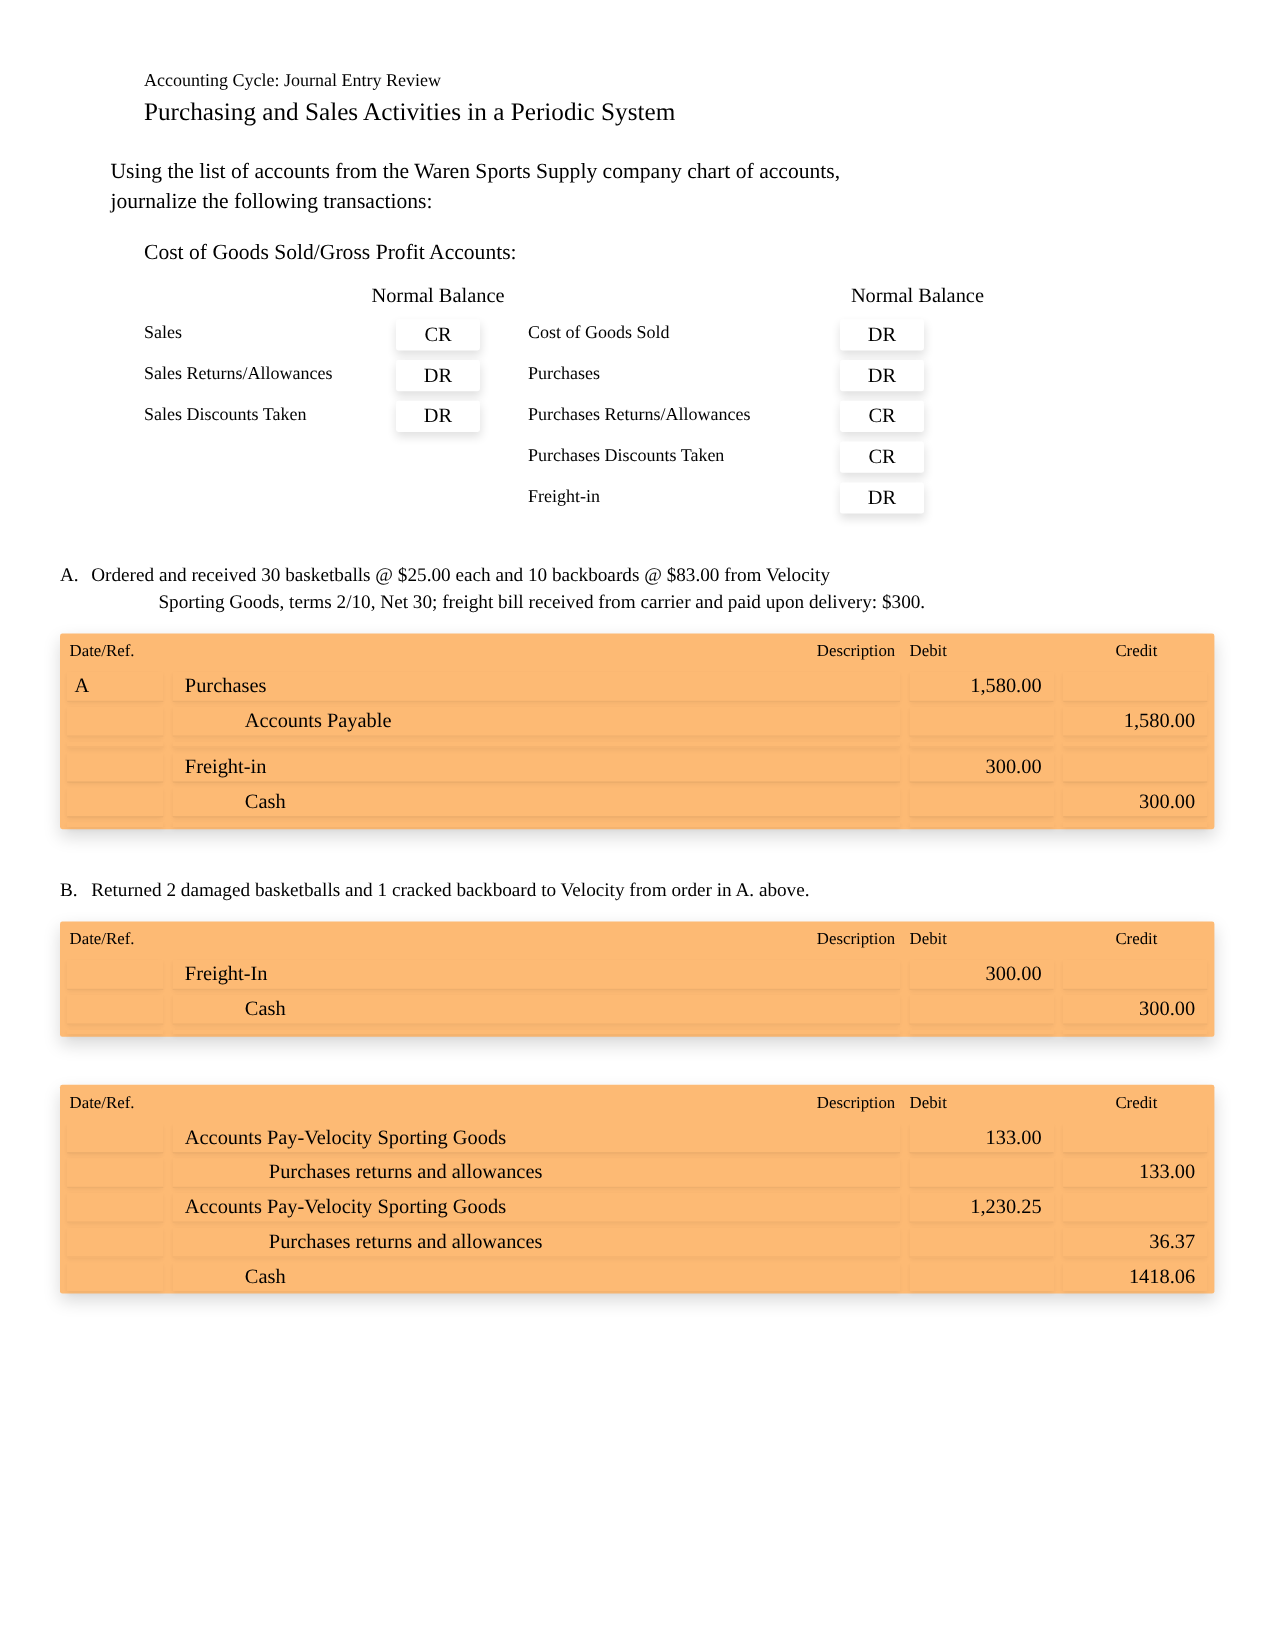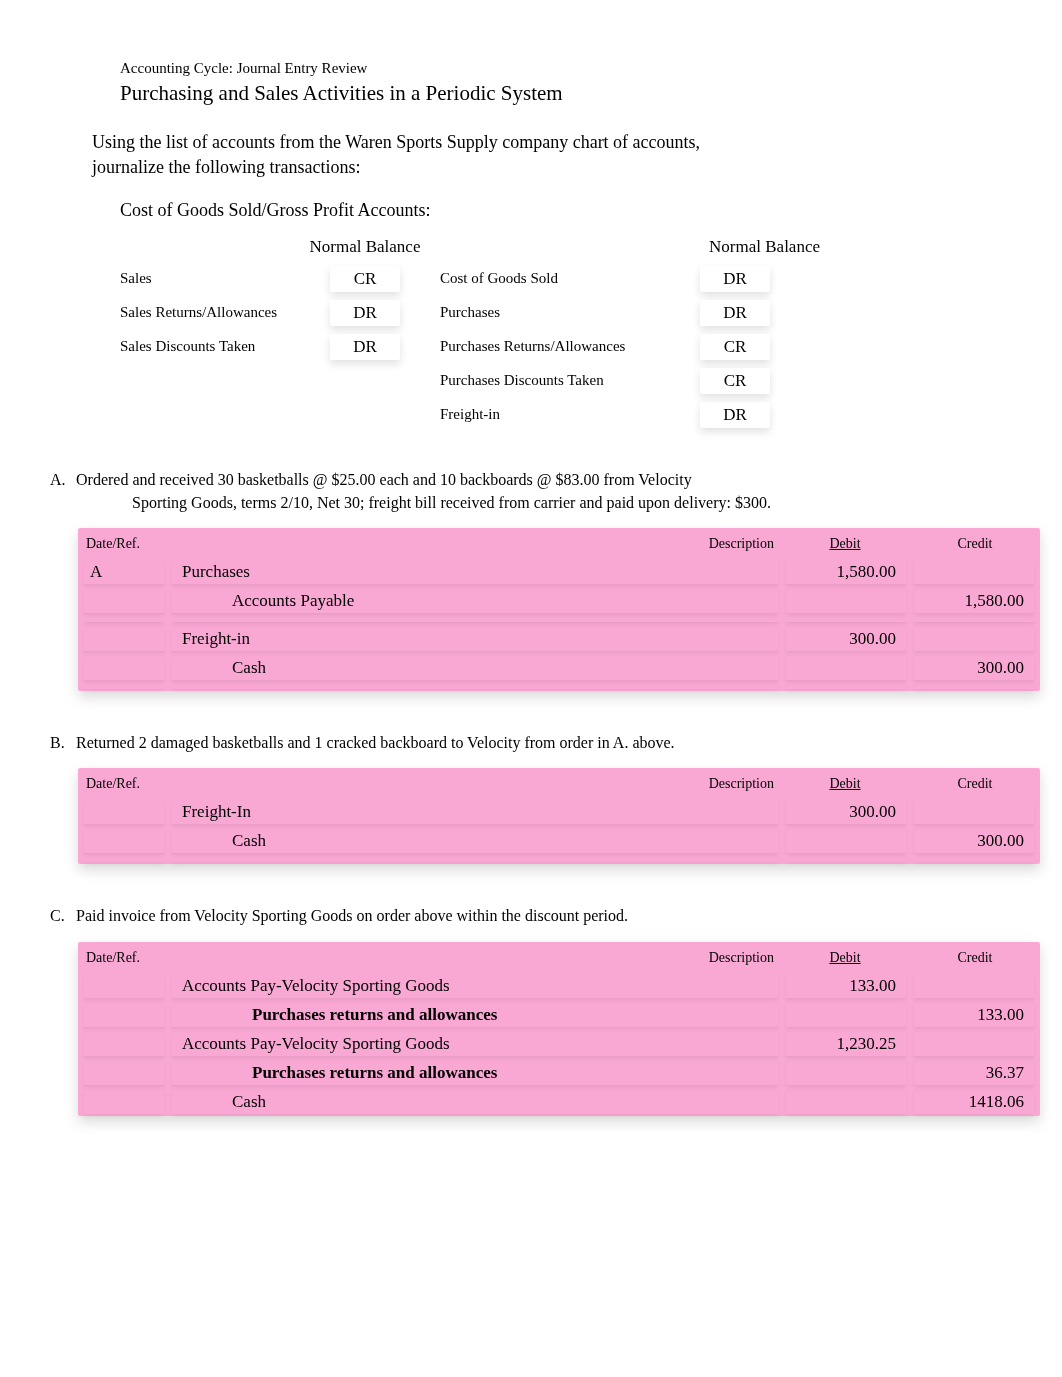--- a/index.html
+++ b/index.html
@@ -41,48 +41,47 @@
   .acct-spacer-l { width: 210px; }
   .acct-spacer-b { width: 70px; margin-right: 40px; }
 
   .section { margin-bottom: 40px; }
   .section-text { font-size: 16px; margin-bottom: 14px; line-height: 1.45; }
   .section-text .hang { display: block; padding-left: 82px; }
   .section-letter { display: inline-block; width: 22px; }
 
   .journal {
     width: 100%;
-    background: #f9a8d4;
+    background: #fdba74;
     border-radius: 2px;
     box-shadow: 0 6px 14px rgba(0,0,0,0.15);
     padding: 6px 0 0 0;
-    margin-left: 28px;
   }
   .jrow { display: flex; width: 100%; }
   .jh { font-size: 14px; padding: 2px 6px 6px 6px; }
   .jc-ref { width: 90px; text-align: left; padding-left: 8px; }
   .jc-desc { flex: 1; text-align: right; }
-  .jc-deb { width: 130px; text-align: center; text-decoration: underline; }
+  .jc-deb { width: 130px; text-align: left; }
   .jc-cred { width: 130px; text-align: center; }
 
   .jd { font-size: 17px; padding: 3px 6px; }
   .jd-ref {
     width: 80px; margin: 2px 4px 2px 6px;
     border-bottom: 1px solid rgba(0,0,0,0.06);
     box-shadow: 0 2px 4px rgba(0,0,0,0.06);
     padding: 2px 6px;
   }
   .jd-desc {
     flex: 1; margin: 2px 4px;
     border-bottom: 1px solid rgba(0,0,0,0.06);
     box-shadow: 0 2px 4px rgba(0,0,0,0.06);
     padding: 2px 10px;
   }
   .jd-desc.indent1 { padding-left: 60px; }
-  .jd-desc.indent2 { padding-left: 80px; font-weight: bold; }
+  .jd-desc.indent2 { padding-left: 80px; }
   .jd-deb {
     width: 120px; margin: 2px 4px; text-align: right;
     border-bottom: 1px solid rgba(0,0,0,0.06);
     box-shadow: 0 2px 4px rgba(0,0,0,0.06);
     padding: 2px 10px;
   }
   .jd-cred {
     width: 120px; margin: 2px 6px 2px 4px; text-align: right;
     border-bottom: 1px solid rgba(0,0,0,0.06);
     box-shadow: 0 2px 4px rgba(0,0,0,0.06);
@@ -214,21 +213,20 @@
         </div>
         <div class="jrow last">
           <div class="jd jd-ref"></div>
           <div class="jd jd-desc"></div>
           <div class="jd jd-deb"></div>
           <div class="jd jd-cred"></div>
         </div>
       </div>
     </div>
     <div class="section">
-      <div class="section-text"><span><span class="section-letter">C.</span><span> Paid invoice from Velocity Sporting Goods on order above within the discount period.</span></span></div>
       <div class="journal">
         <div class="jrow">
           <div class="jh jc-ref">Date/Ref.</div>
           <div class="jh jc-desc">Description</div>
           <div class="jh jc-deb">Debit</div>
           <div class="jh jc-cred">Credit</div>
         </div>
         <div class="jrow">
           <div class="jd jd-ref"></div>
           <div class="jd jd-desc">Accounts Pay-Velocity Sporting Goods</div>

